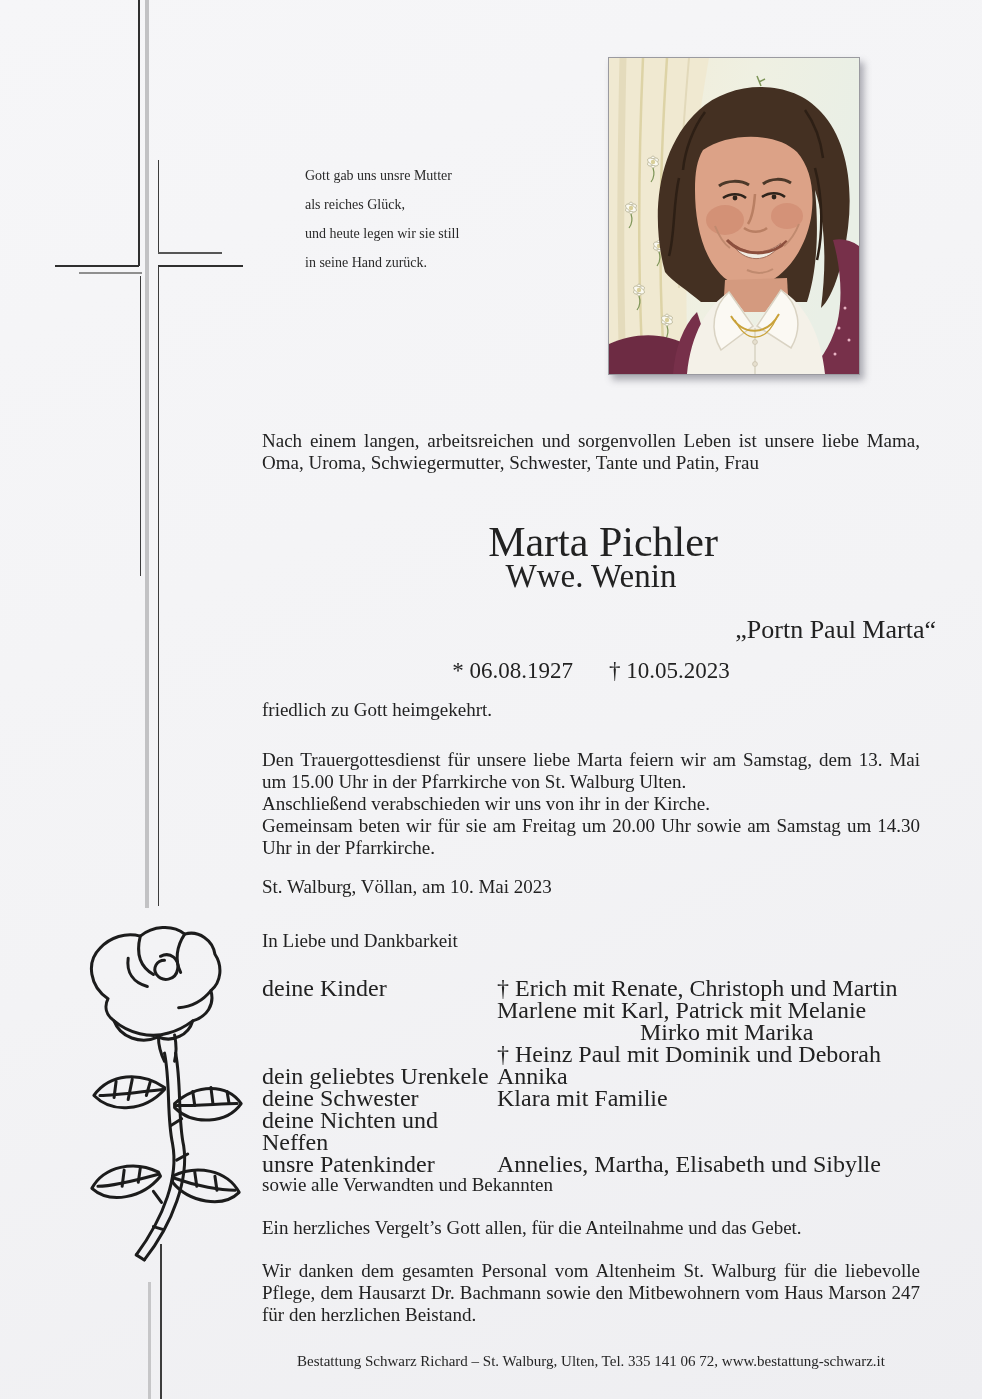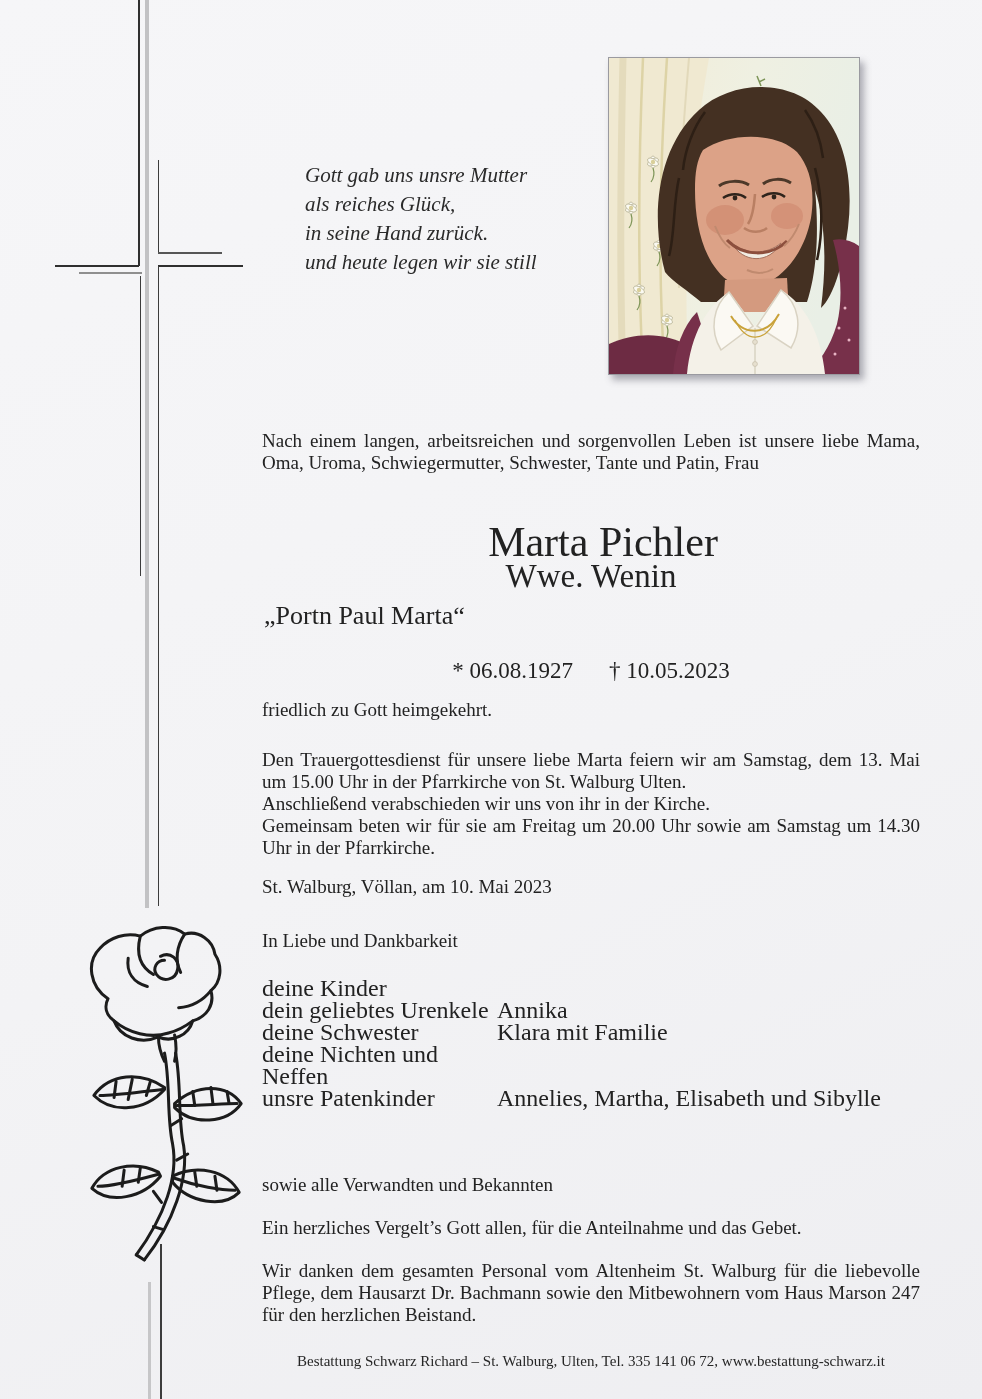--- a/index.html
+++ b/index.html
@@ -5,24 +5,24 @@
   html,body{margin:0;padding:0;}
   body{background:#d9d9dc;font-family:"Liberation Serif","DejaVu Serif",serif;}
   .page{
     position:relative;width:982px;height:1399px;margin:0 auto;overflow:hidden;
     background:linear-gradient(155deg,#f6f6f8 0%,#f3f3f5 55%,#eeeef1 100%);
     color:#1e1e1e;
   }
   .ln{position:absolute;}
   
   .blk{position:absolute;left:262px;width:658px;font-size:19px;line-height:22px;color:#222;}
-  .poem{position:absolute;left:305px;top:161px;width:300px;font-style:italic;font-size:21px;line-height:29px;color:#2a2a2a;}
+  .poem{position:absolute;left:305px;top:161px;width:300px;font-size:14px;line-height:29px;color:#2a2a2a;}
   .name-h{font-size:42px;line-height:46px;text-align:center;font-weight:normal;margin:12px;}
   .widow-h{font-size:33px;line-height:36px;text-align:center;font-weight:normal;margin:0;}
-  .nick-h{font-size:26px;line-height:30px;text-align:left;font-weight:normal;margin:2px;}
+  .nick-h{font-size:26px;line-height:30px;text-align:right;font-weight:normal;margin:16px;}
   .dates{display:flex;justify-content:center;gap:36px;font-size:23px;margin-top:15px;}
   .just{text-align:justify;}
   .fam-row{display:flex;font-size:24px;line-height:22px;}
   .fam-label{width:235px;flex:none;}
   .fam-values{flex:1;}
   .fam-values .indent{margin-left:143px;}
   .footer{position:absolute;left:262px;top:1352px;width:658px;text-align:center;font-size:15px;line-height:18px;color:#262626;}
   .corner{position:absolute;left:924px;top:1438px;font-size:9.5px;letter-spacing:.5px;color:#4a4a4a;font-family:"Liberation Sans","DejaVu Sans",sans-serif;}
   
   .photo{
@@ -50,22 +50,22 @@
     <div class="ln" style="left:79px;top:272px;width:63px;height:2px;background:#8f8f8f;"></div>
     <div class="ln" style="left:158px;top:266px;width:1px;height:640px;background:#3c3c3c;"></div>
   </div>
 
   <div class="ln" style="left:160px;top:1244px;width:1.5px;height:155px;background:#3c3c3c;"></div>
   <div class="ln" style="left:148px;top:1282px;width:3px;height:117px;background:#c6c6c8;"></div>
 
   <div class="poem">
     <div>Gott gab uns unsre Mutter</div>
     <div>als reiches Glück,</div>
+    <div>und heute legen wir sie still</div>
     <div>in seine Hand zurück.</div>
-    <div>und heute legen wir sie still</div>
   </div>
 
   <figure class="photo" style="margin:0">
     <svg viewBox="0 0 250 316" preserveAspectRatio="none">
       <defs>
         <linearGradient id="pbg" x1="0" y1="0" x2="1" y2="0.3">
           <stop offset="0" stop-color="#f2ecd6"></stop>
           <stop offset="0.55" stop-color="#eff0e2"></stop>
           <stop offset="1" stop-color="#e9efe6"></stop>
         </linearGradient>
@@ -150,20 +150,26 @@
     <div class="just">Gemeinsam beten wir für sie am Freitag um 20.00 Uhr sowie am Samstag um 14.30 Uhr in der Pfarrkirche.</div>
   </div>
 
   <p class="blk" style="top:876px;margin:0">St. Walburg, Völlan, am 10. Mai 2023</p>
 
   <p class="blk" style="top:930px;margin:0">In Liebe und Dankbarkeit</p>
 
   <div class="blk" style="top:977px">
     <div class="fam-row">
       <div class="fam-label">deine Kinder</div>
+      <div class="fam-values">
+        <div>† Erich mit Renate, Christoph und Martin</div>
+        <div>Marlene mit Karl, Patrick mit Melanie</div>
+        <div class="indent">Mirko mit Marika</div>
+        <div>† Heinz Paul mit Dominik und Deborah</div>
+      </div>
     </div>
     <div class="fam-row">
       <div class="fam-label">dein geliebtes Urenkele</div>
       <div class="fam-values">Annika</div>
     </div>
     <div class="fam-row">
       <div class="fam-label">deine Schwester</div>
       <div class="fam-values">Klara mit Familie</div>
     </div>
     <div class="fam-row">

